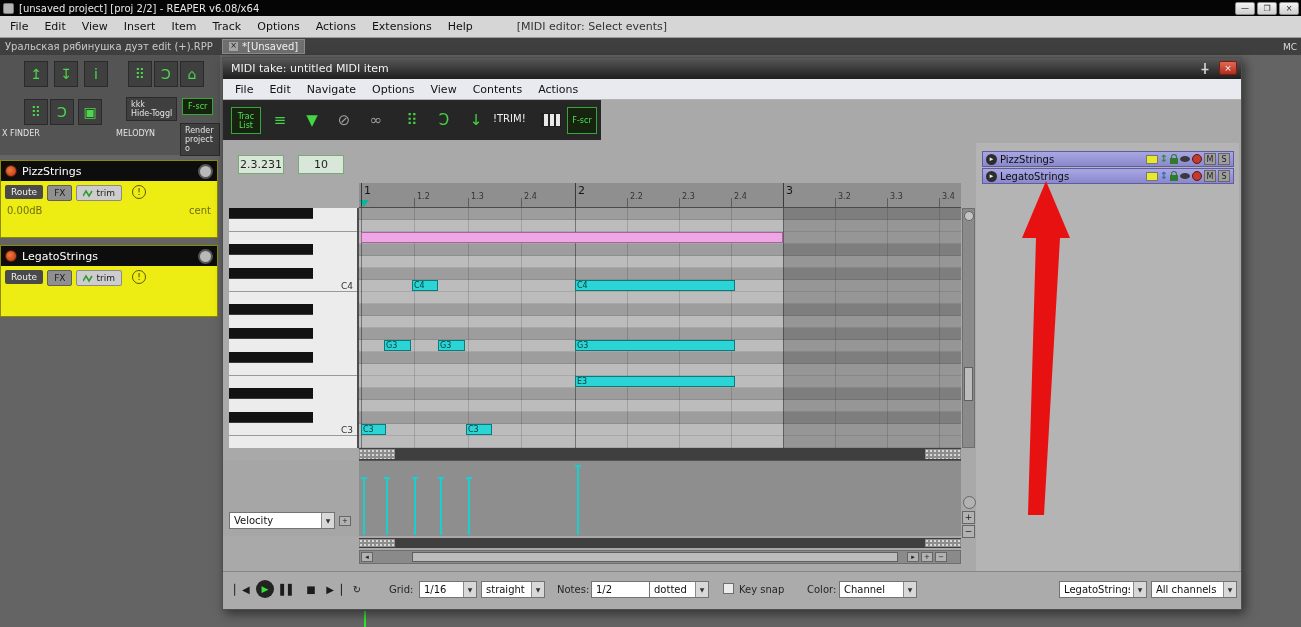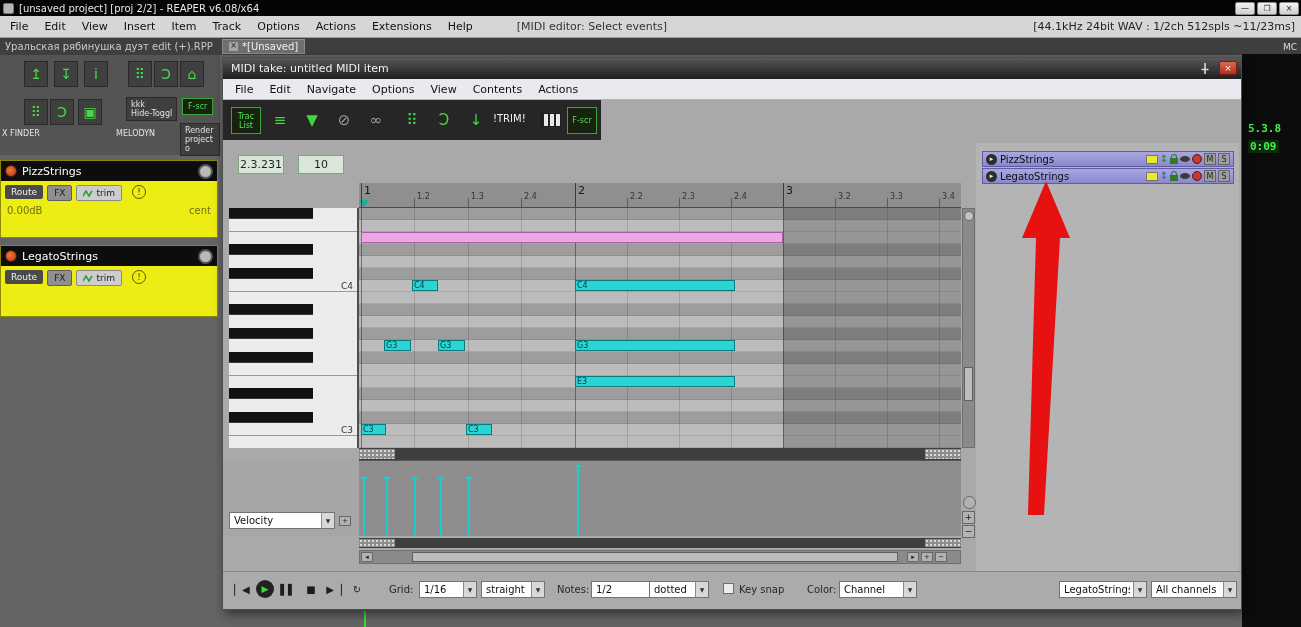--- a/index.html
+++ b/index.html
@@ -178,21 +178,20 @@
         <div class="menu-item" style="display: inline-block;">View</div>
         <div class="menu-item" style="display: inline-block;">Insert</div>
         <div class="menu-item" style="display: inline-block;">Item</div>
         <div class="menu-item" style="display: inline-block;">Track</div>
         <div class="menu-item" style="display: inline-block;">Options</div>
         <div class="menu-item" style="display: inline-block;">Actions</div>
         <div class="menu-item" style="display: inline-block;">Extensions</div>
         <div class="menu-item" style="display: inline-block;">Help</div>
       </span>
     <span id="menu-status">[MIDI editor: Select events]</span>
-    <span id="audio-format">[44.1kHz 24bit WAV : 1/2ch 512spls ~11/23ms]</span>
   </div>
 
   <div id="tabrow">
     <span id="proj-path">Уральская рябинушка дуэт edit (+).RPP</span>
     <span id="unsaved-tab">
       <span class="tclose">×</span>
       <span>*[Unsaved]</span>
     </span>
     <span id="mc-label">MC</span>
   </div>
@@ -257,24 +256,20 @@
           <svg width="10" height="9">
               <polyline points="0,7 3,2 6,7 9,2" fill="none" stroke="#2f9a2f" stroke-width="1.5"></polyline>
             </svg>
           <span>trim</span>
         </span>
         <span class="excl">!</span>
       </div>
     </div>
   </div>
 
-  <div id="right-strip">
-    <span class="ledtime" style="top:68px;">5.3.8</span>
-    <span class="ledtime" id="clock-time" style="top:86px;">0:09</span>
-  </div>
 
   <div id="green-cursor"></div>
 
   <div id="midi-window">
 
     <div id="mw-titlebar">
       <span id="mw-title">MIDI take: untitled MIDI item</span>
       <svg id="mw-pin" width="12" height="13">
         <path d="M6 1 L6 7 M2.5 7.5 L9.5 7.5 M6 8 L6 12" stroke="#d8d8d8" stroke-width="1.6" fill="none"></path>
       </svg>

